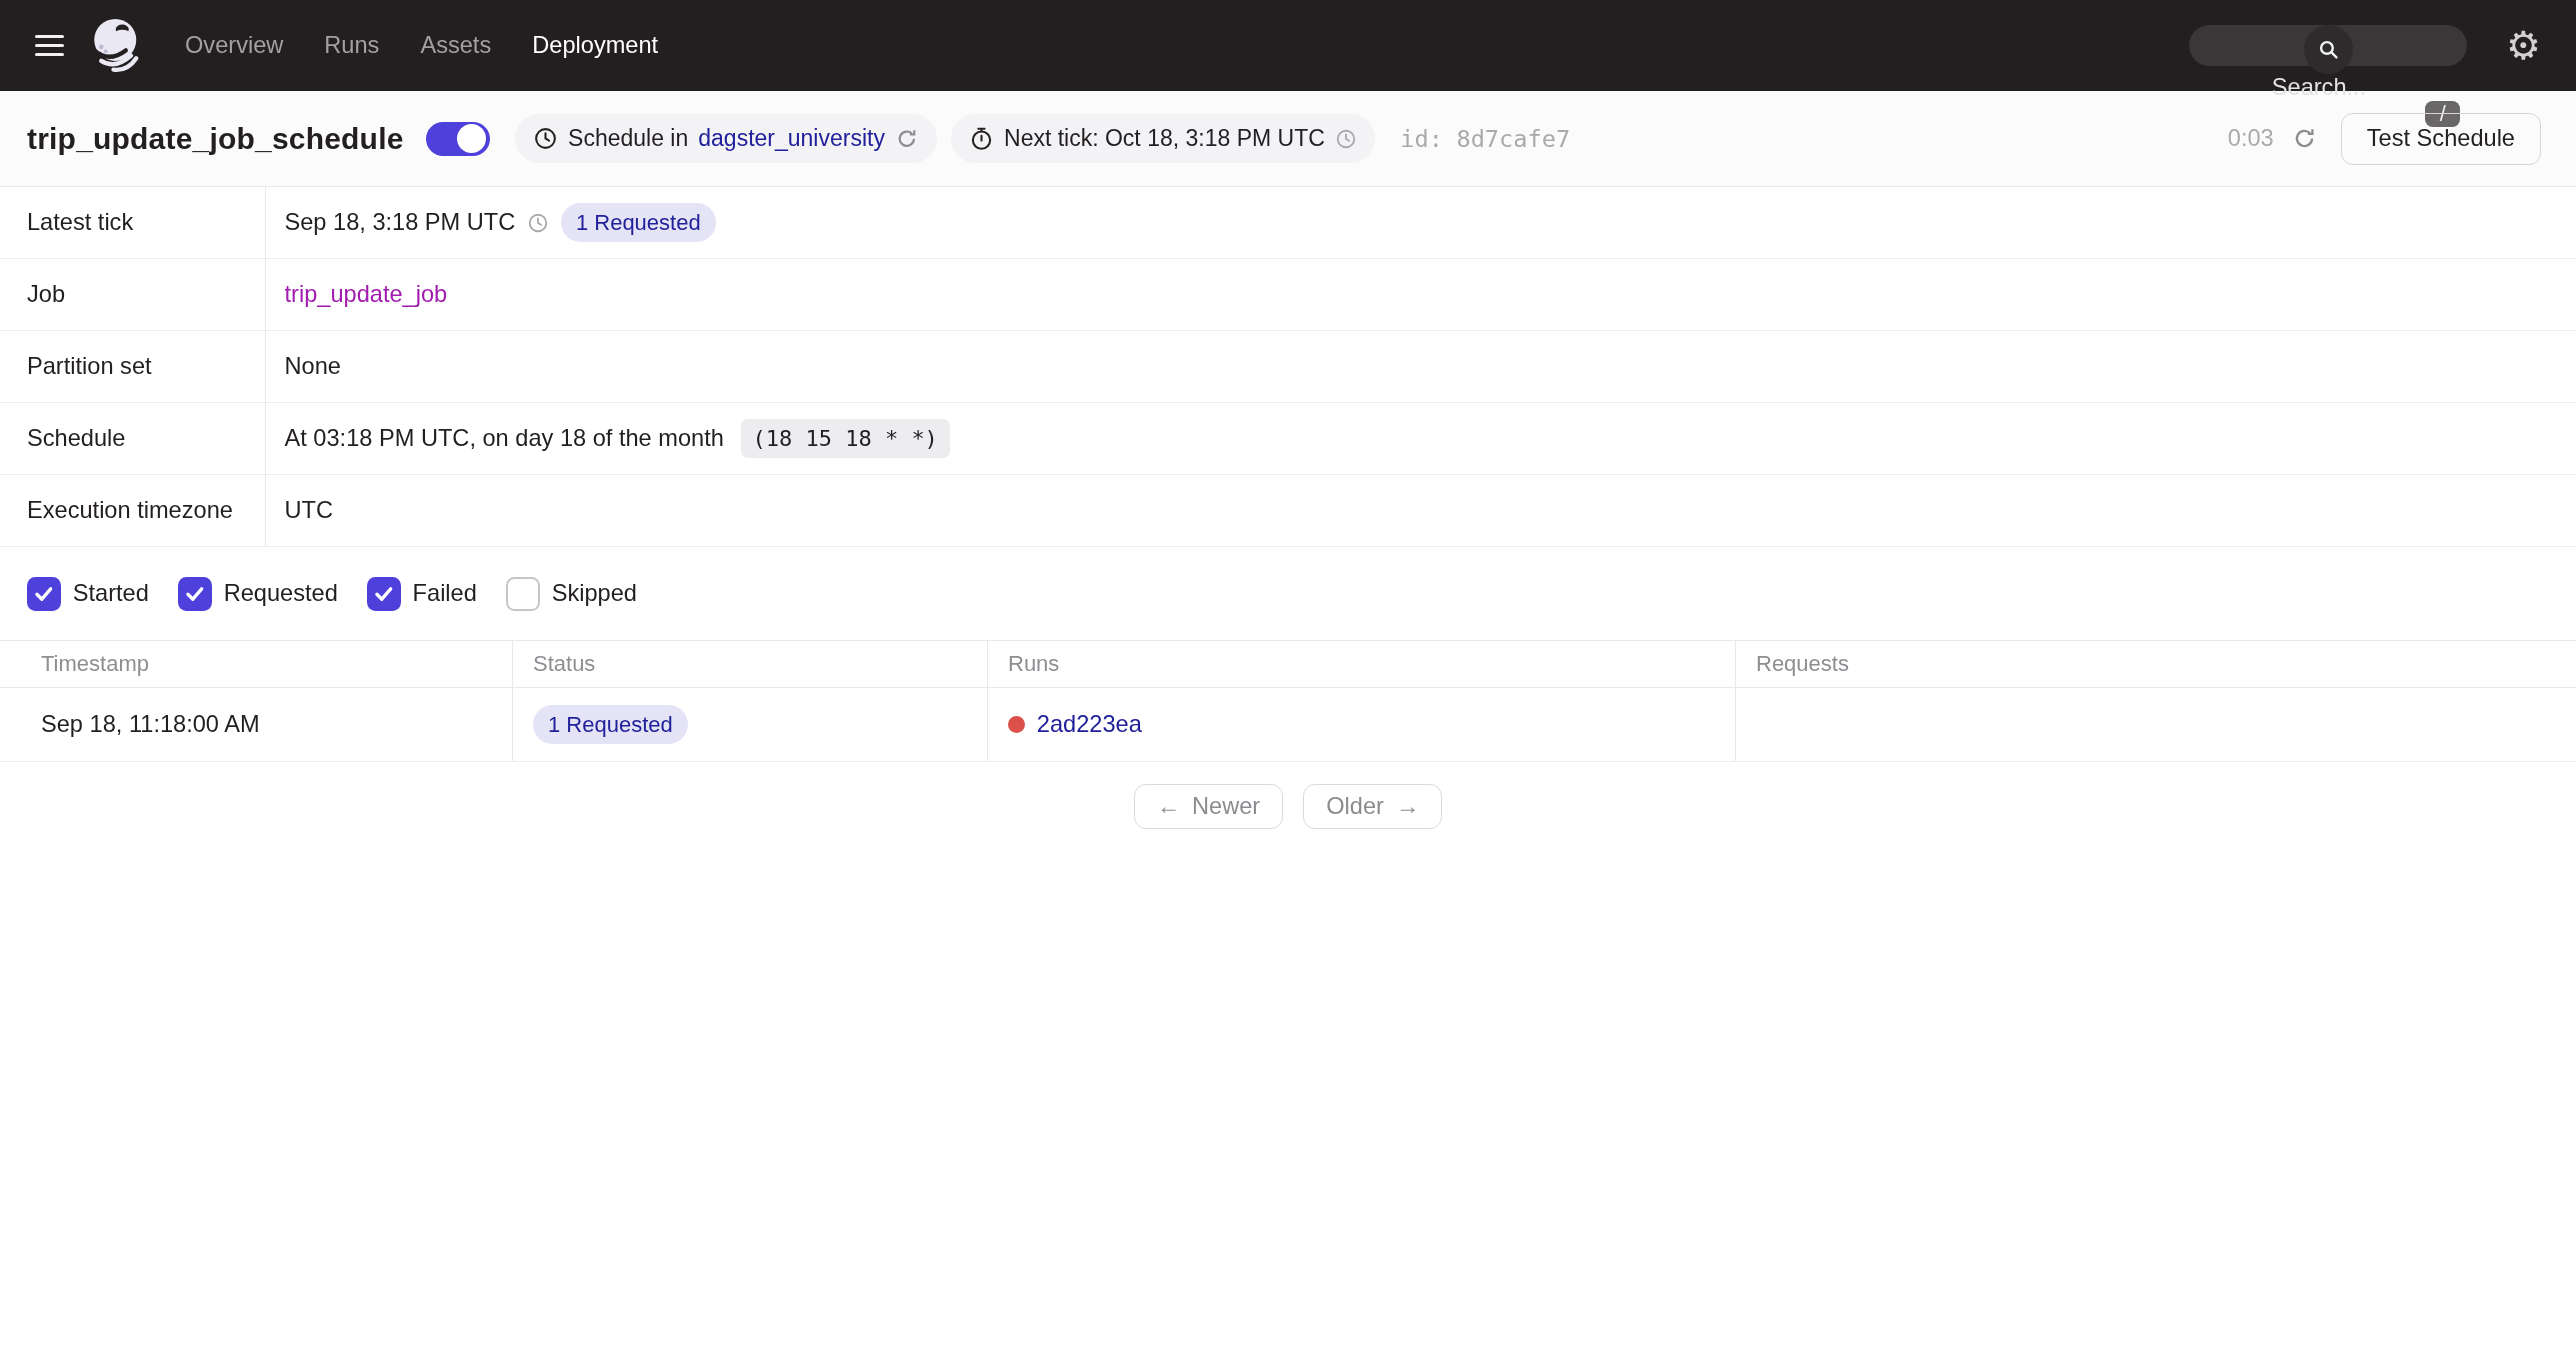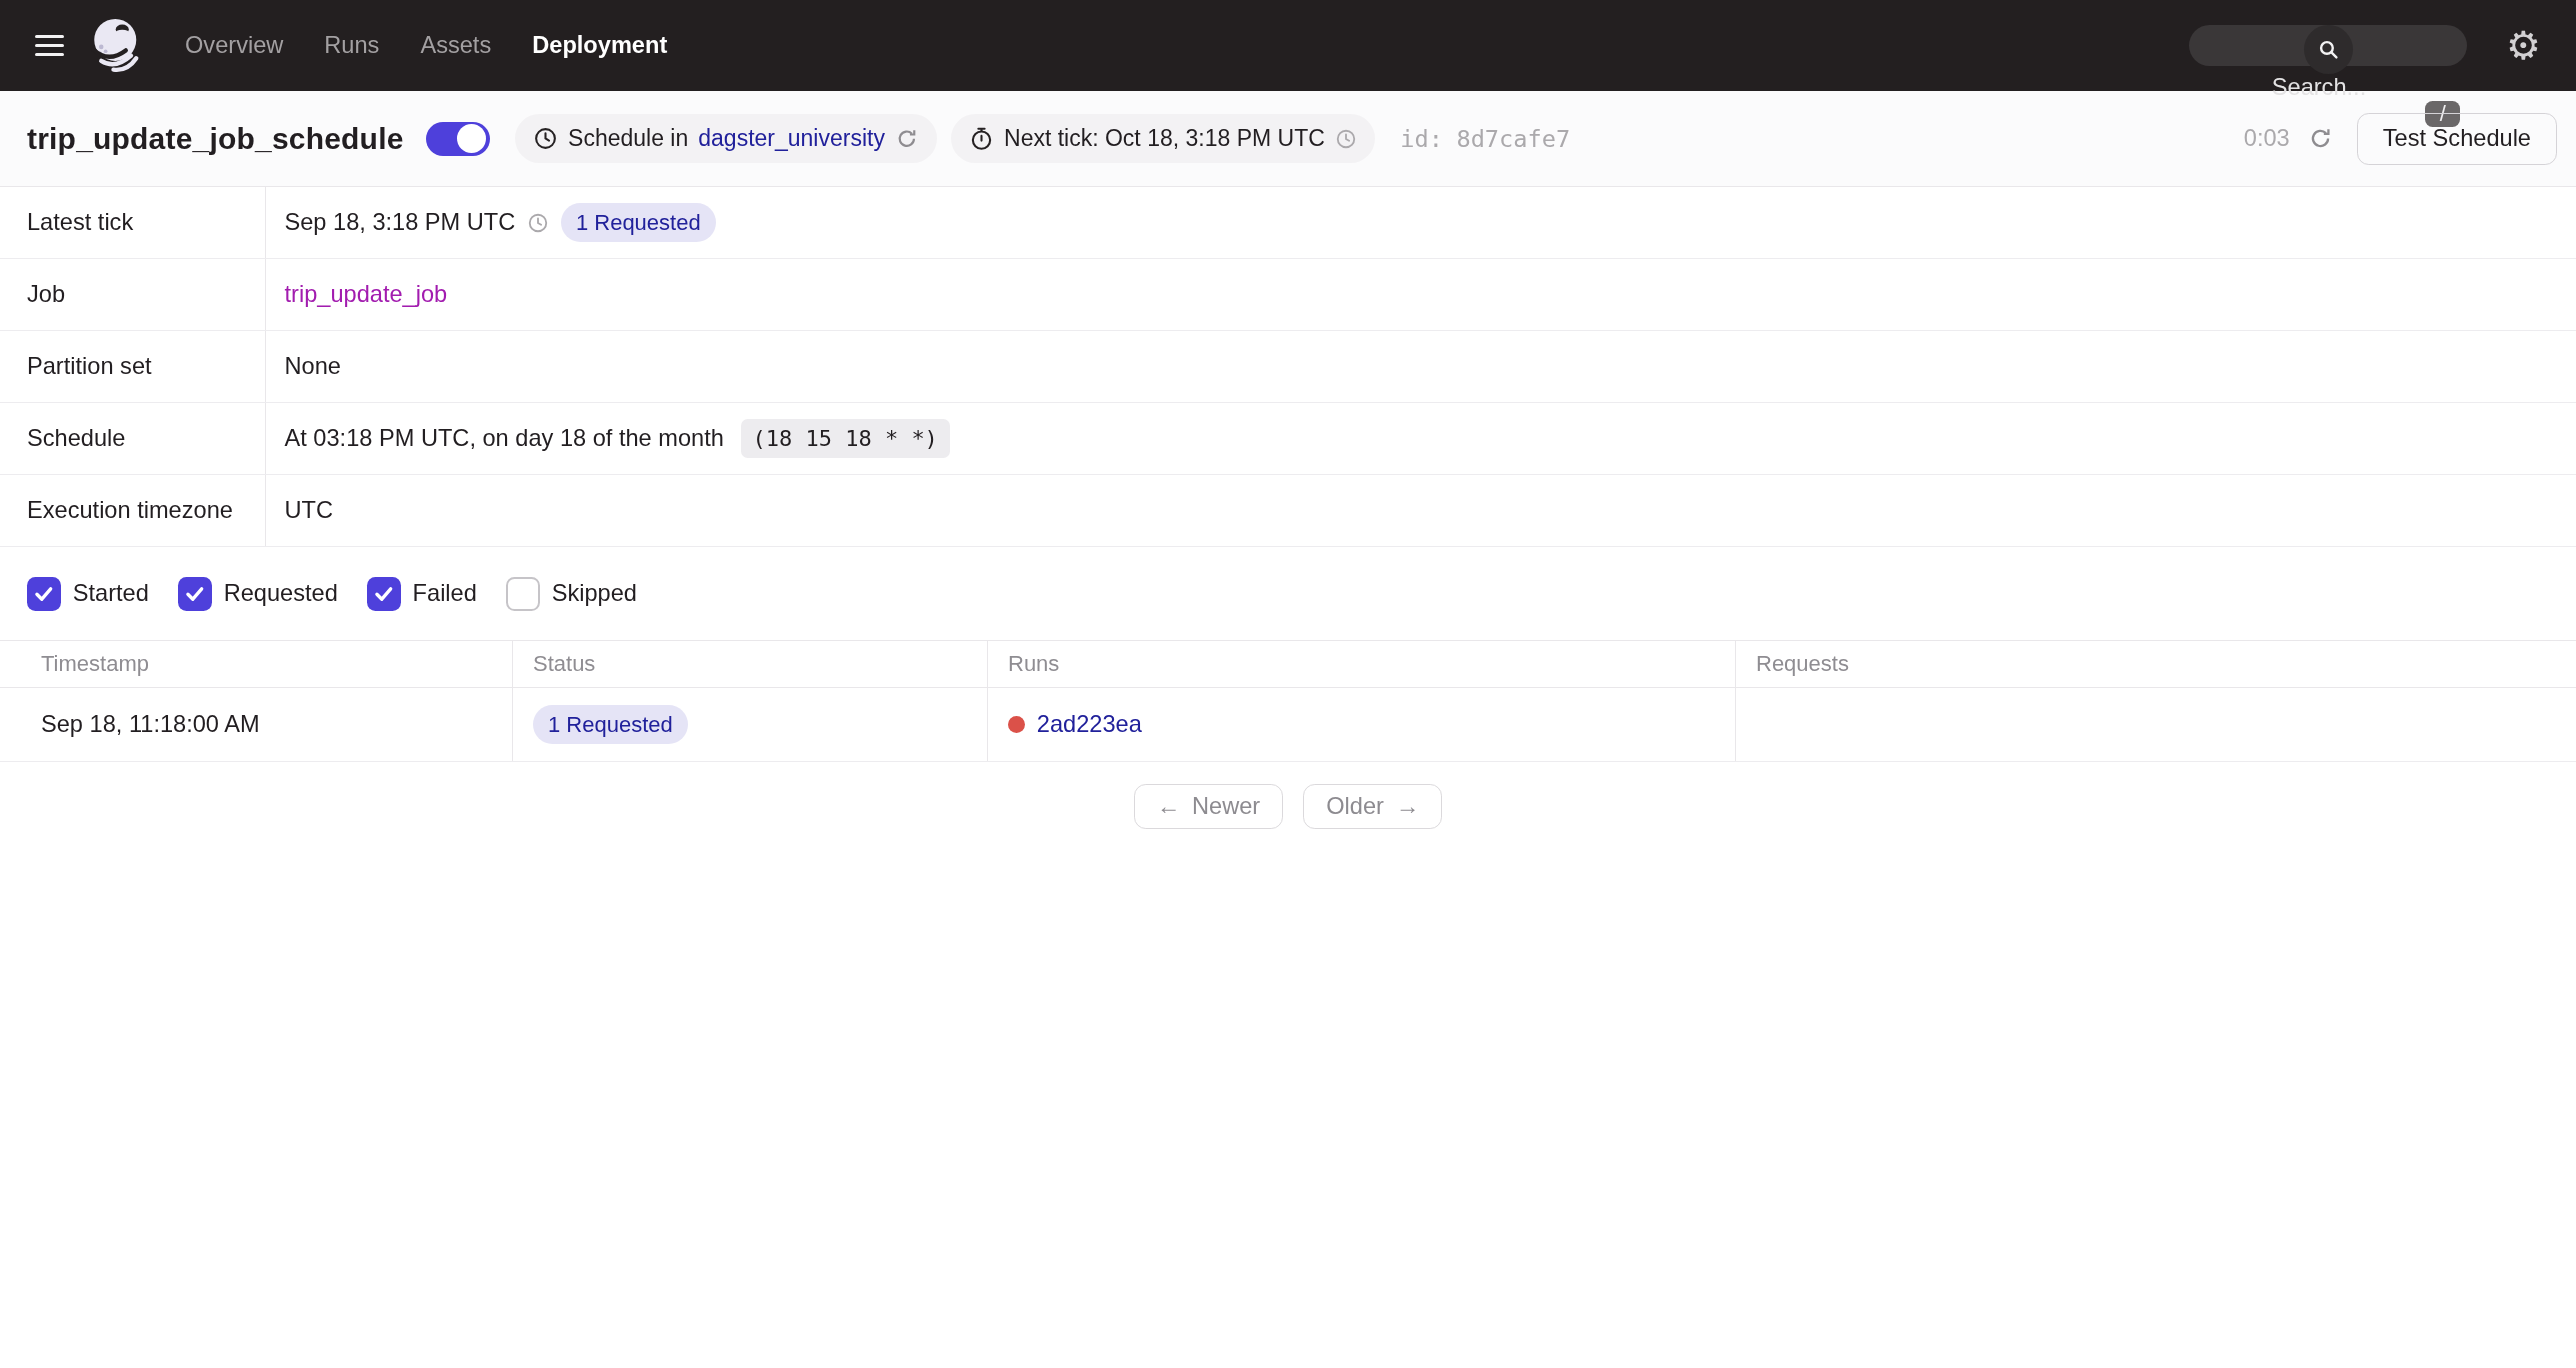--- a/index.html
+++ b/index.html
@@ -6,37 +6,37 @@
   html,body { width:2576px; height:1369px; overflow:hidden; background:#ffffff;
     font-family:"Liberation Sans", sans-serif; color:#221E21; }
 
   
   .topnav { height:91px; background:#231F20; display:flex; align-items:center; padding:0 35px; }
   .hamburger { width:29px; display:flex; flex-direction:column; gap:5.9px; cursor:pointer; }
   .hamburger span { display:block; height:3.4px; border-radius:1.7px; background:#F3F2F3; }
   .logo { margin-left:25px; width:56px; height:56px; display:flex; }
   .nav-links { display:flex; margin-left:40px; gap:41px; align-items:flex-end; }
   .nav-link { font-size:23.6px; color:#A3A0A2; cursor:pointer; }
-  .nav-link.active { color:#FFFFFF; font-weight:700; }
+  .nav-link.active { color:#FFFFFF; font-weight:400; }
   .nav-spacer { flex:1; }
   .search { width:278px; height:41px; background:#3A3738; border-radius:24.4px; display:flex;
     align-items:center; margin-right:39px;flex-direction:column; }
   .search-circle { width:49px; height:49px; border-radius:50%; background:#2E2B2C;
     display:flex; align-items:center; justify-content:center; flex:0 0 auto; }
   .search input { background:transparent; border:none; outline:none; color:#E8E7E8;
     font-size:23.6px; margin-left:13.5px; width:126px; font-family:"Liberation Sans",sans-serif; }
   .search input::placeholder { color:#E3E2E3; opacity:1; }
   .search .kbd { margin-left:auto; margin-right:6.7px; width:35px; height:39px; background:#6A6768;
     border-radius:7.6px; display:flex; align-items:center; justify-content:center;
     color:#EFEEEF; font-size:22px; }
   .gear { font-family:"DejaVu Sans",sans-serif; font-size:39px; color:#D2D0D2; line-height:1; cursor:pointer; }
 
   
   .band { height:96px; background:#FBFBFC; border-bottom:1.7px solid #E9E7EA;
-    display:flex; align-items:center; padding:0 19px 0 27px; }
+    display:flex; align-items:center; padding:0 35px 0 27px; }
   .page-title { font-size:30px; font-weight:700; letter-spacing:0.2px; }
   .toggle { margin-left:22px; width:64px; height:34px; border-radius:17px; background:#4E40DB;
     position:relative; cursor:pointer; flex:0 0 auto; }
   .toggle .knob { position:absolute; top:2.5px; right:3.4px; width:29px; height:29px;
     border-radius:50%; background:#ffffff; }
   .pill { margin-left:25px; background:#F3F2F4; height:49px; border-radius:24.4px;
     display:flex; align-items:center; gap:10px; padding:0 18.5px; font-size:23px; }
   .pill + .pill { margin-left:13.5px; }
   .pill a { color:#21219B; text-decoration:none; cursor:pointer; }
   .mono-id { margin-left:25px; font-family:"DejaVu Sans Mono",monospace; font-size:23.6px;

